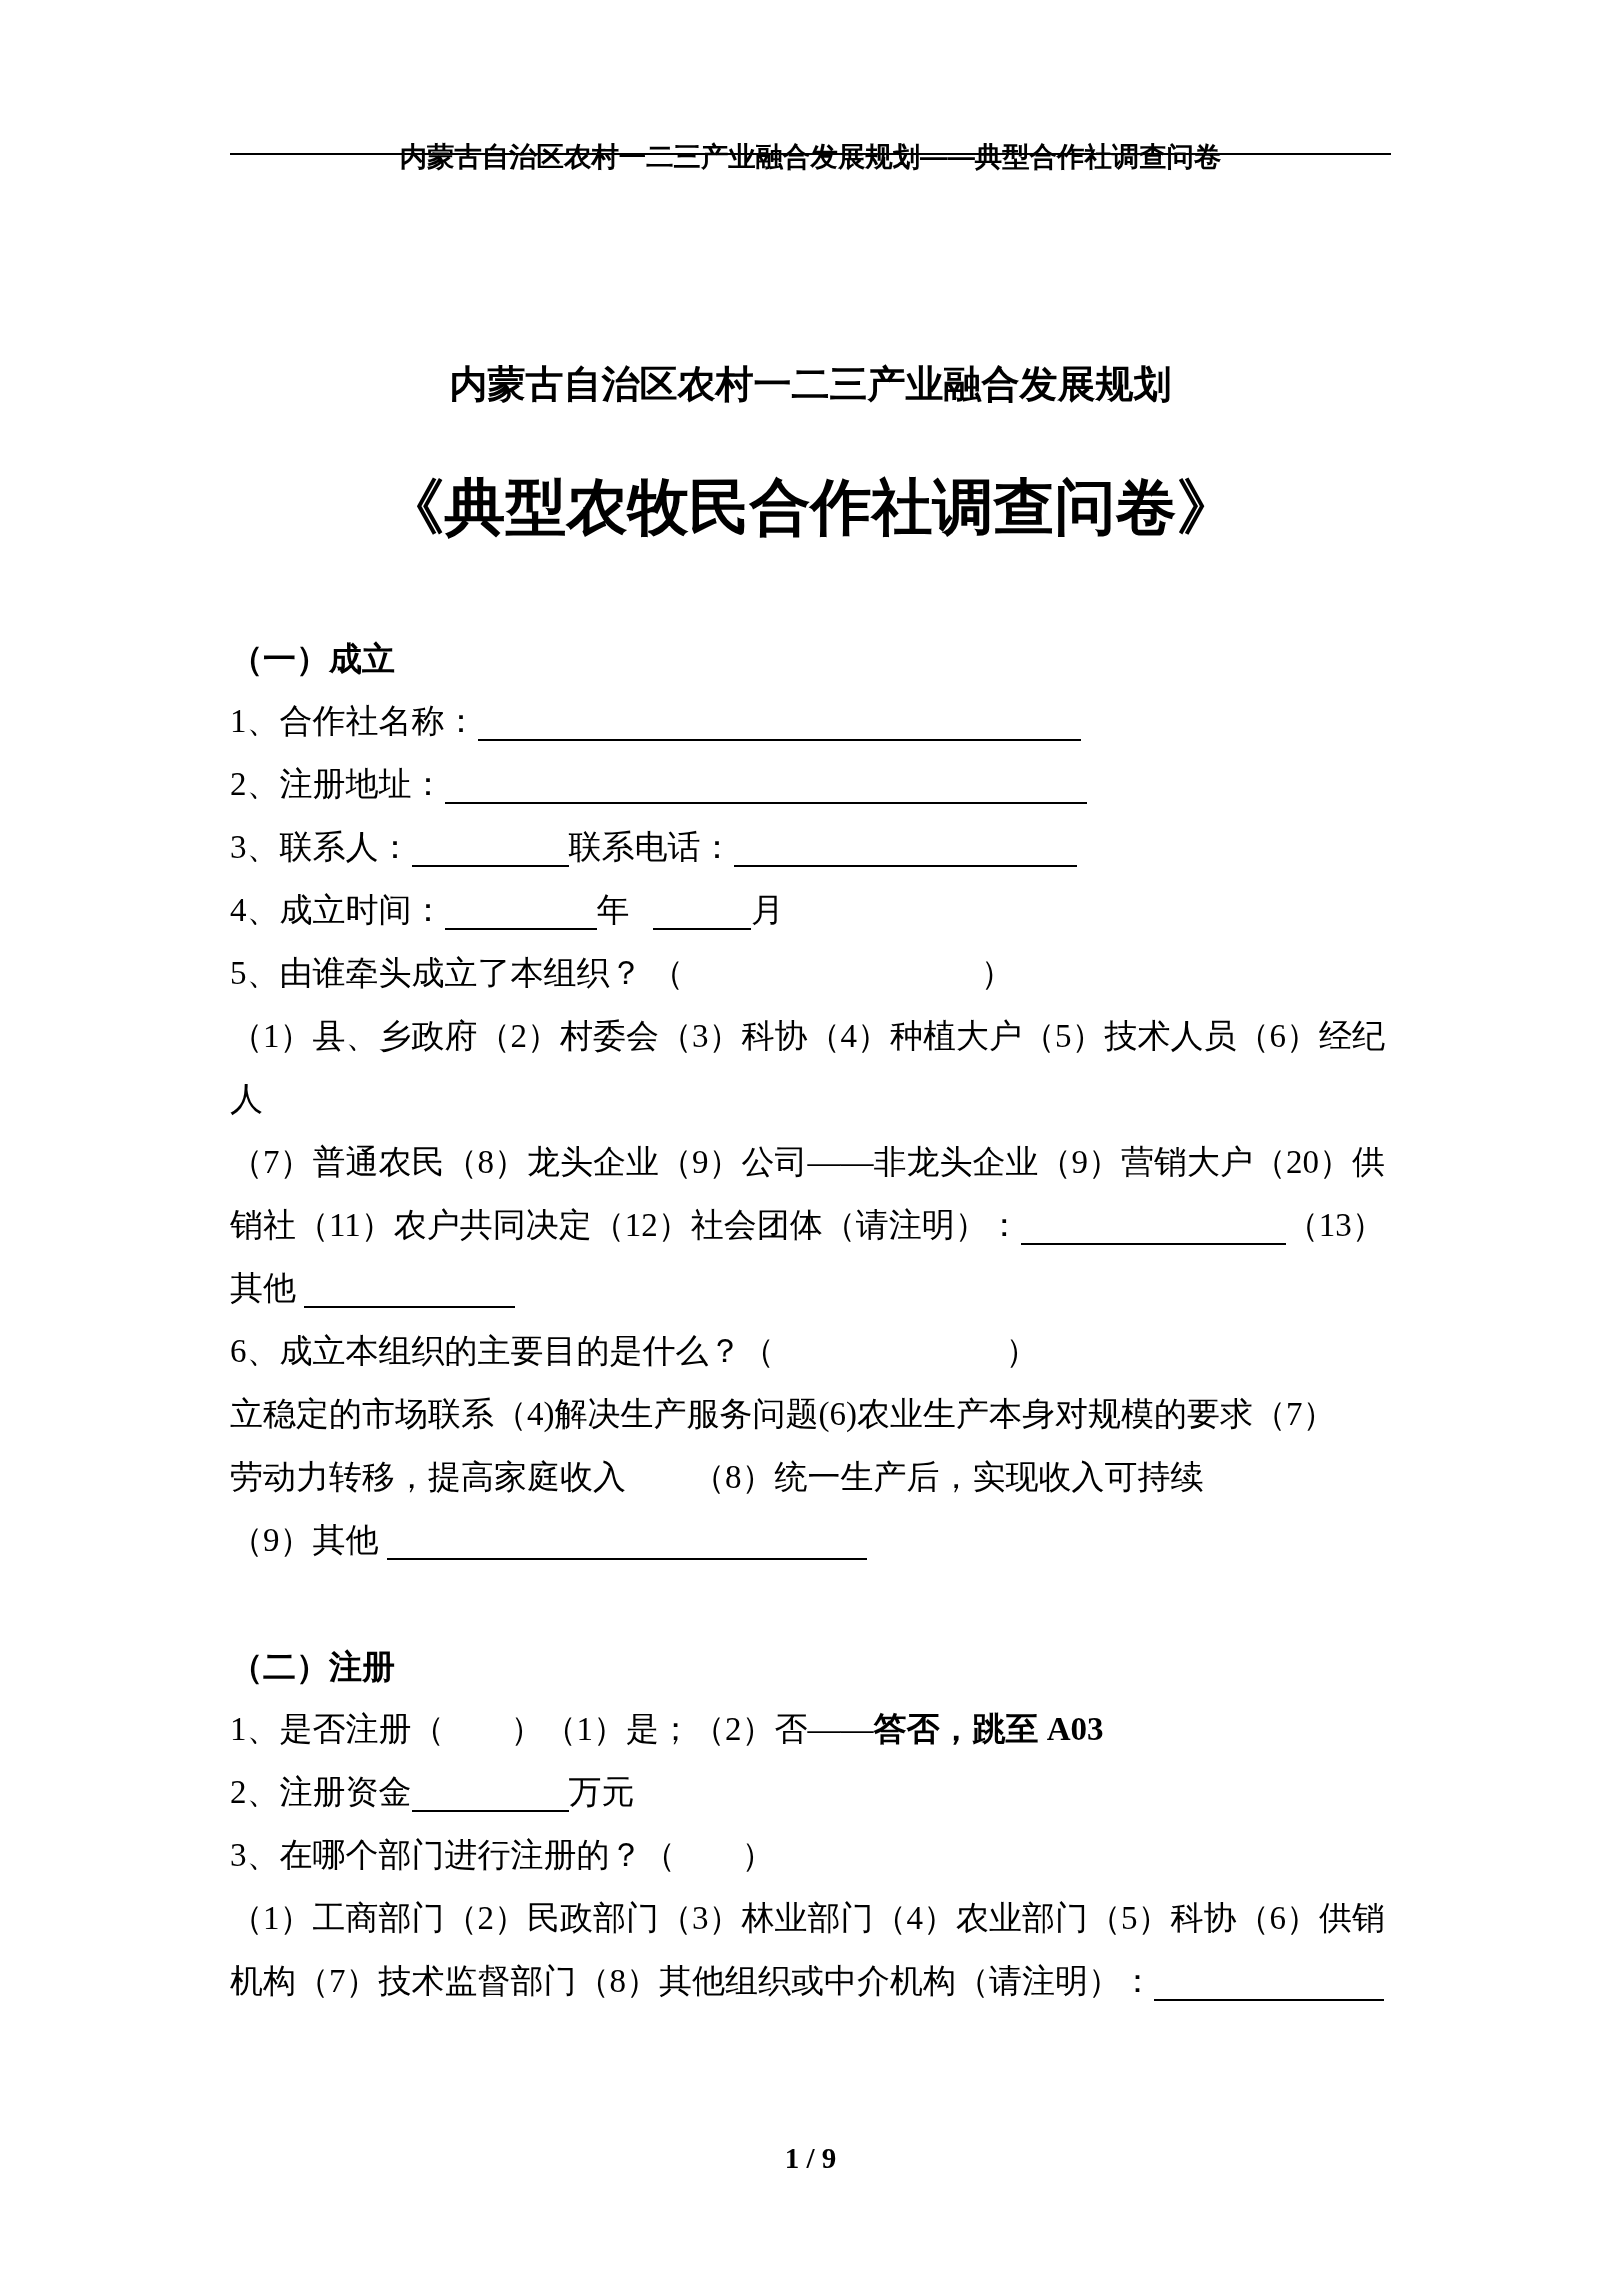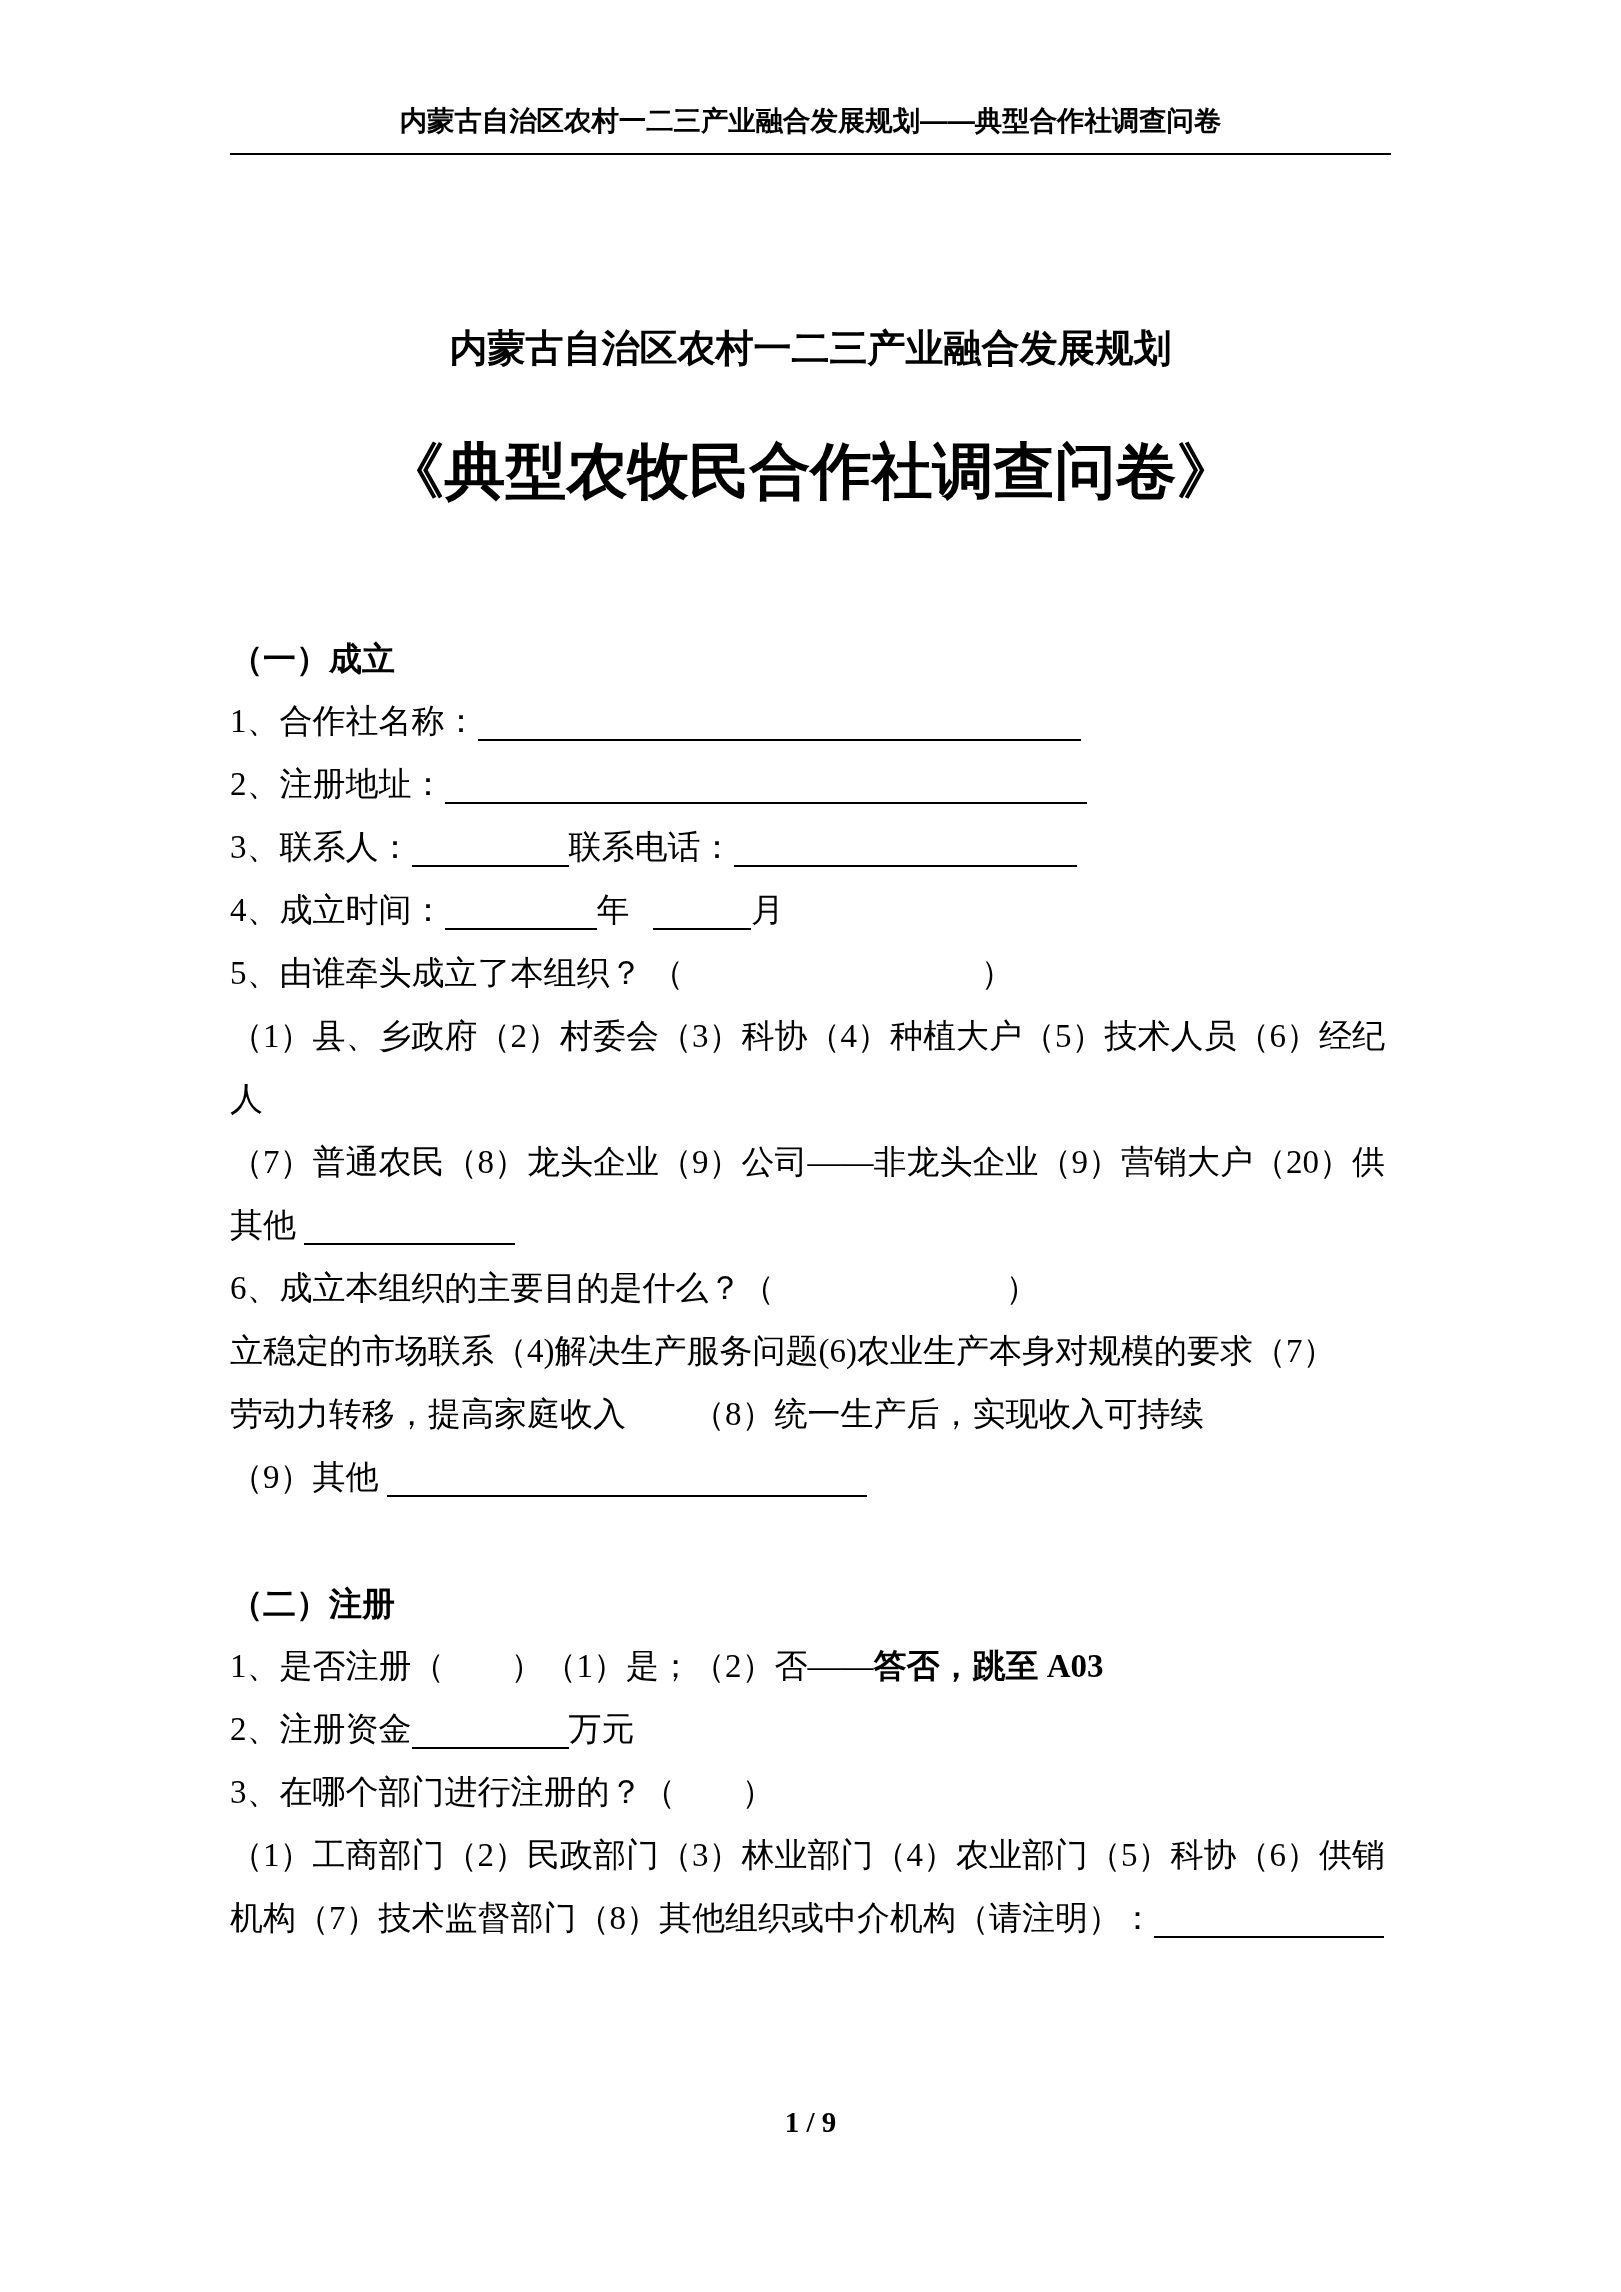--- a/index.html
+++ b/index.html
@@ -4,21 +4,21 @@
 <style>
   html,body{margin:0;padding:0;background:#fff;}
   #page{
     position:relative;
     width:1621px;height:2293px;
     background:#ffffff;
     overflow:hidden;
     color:#000;
     font-family:"Liberation Serif","DejaVu Serif",serif;
   }
-  .centered{position:absolute;left:230px;width:1161px;text-align:center;}
+  .centered{position:absolute;left:230px;width:1161px;text-align:center;margin-top:36px;}
   .sans{font-family:"Liberation Sans","DejaVu Sans",sans-serif;}
   .serif{font-family:"Liberation Serif","DejaVu Serif",serif;}
 
   .header-text{
     top:104px;font-weight:bold;font-size:27.4px;line-height:33px;
   }
   .header-rule{
     position:absolute;top:153px;left:230px;width:1161px;height:0;
     border-top:2.9px solid #000;
   }
@@ -70,20 +70,21 @@
 
     <div class="line"><span>3、联系人：</span><span class="bl" style="width:157px"></span><span>联系电话：</span><span class="bl" style="width:343px"></span></div>
 
     <div class="line"><span>4、成立时间：</span><span class="bl" style="width:152px"></span><span>年</span><span class="bl" style="width:98px;margin-left:23.5px"></span><span>月</span></div>
 
     <div class="line">5、由谁牵头成立了本组织？ （　　　　　　　　　）</div>
     <div class="line">（1）县、乡政府（2）村委会（3）科协（4）种植大户（5）技术人员（6）经纪</div>
     <div class="line">人</div>
     <div class="line">（7）普通农民（8）龙头企业（9）公司——非龙头企业（9）营销大户（20）供</div>
 
+    <div class="line"><span>销社（11）农户共同决定（12）社会团体（请注明）：</span><span class="bl" style="width:265px"></span><span>（13）</span></div>
 
     <div class="line"><span>其他 </span><span class="bl" style="width:211px"></span></div>
 
     <div class="line">6、成立本组织的主要目的是什么？（　　　　　　　）</div>
     <div class="line">立稳定的市场联系（4)解决生产服务问题(6)农业生产本身对规模的要求（7）</div>
     <div class="line">劳动力转移，提高家庭收入　　（8）统一生产后，实现收入可持续</div>
 
     <div class="line"><span>（9）其他 </span><span class="bl" style="width:480px"></span></div>
 
     <div class="spacer"></div>

